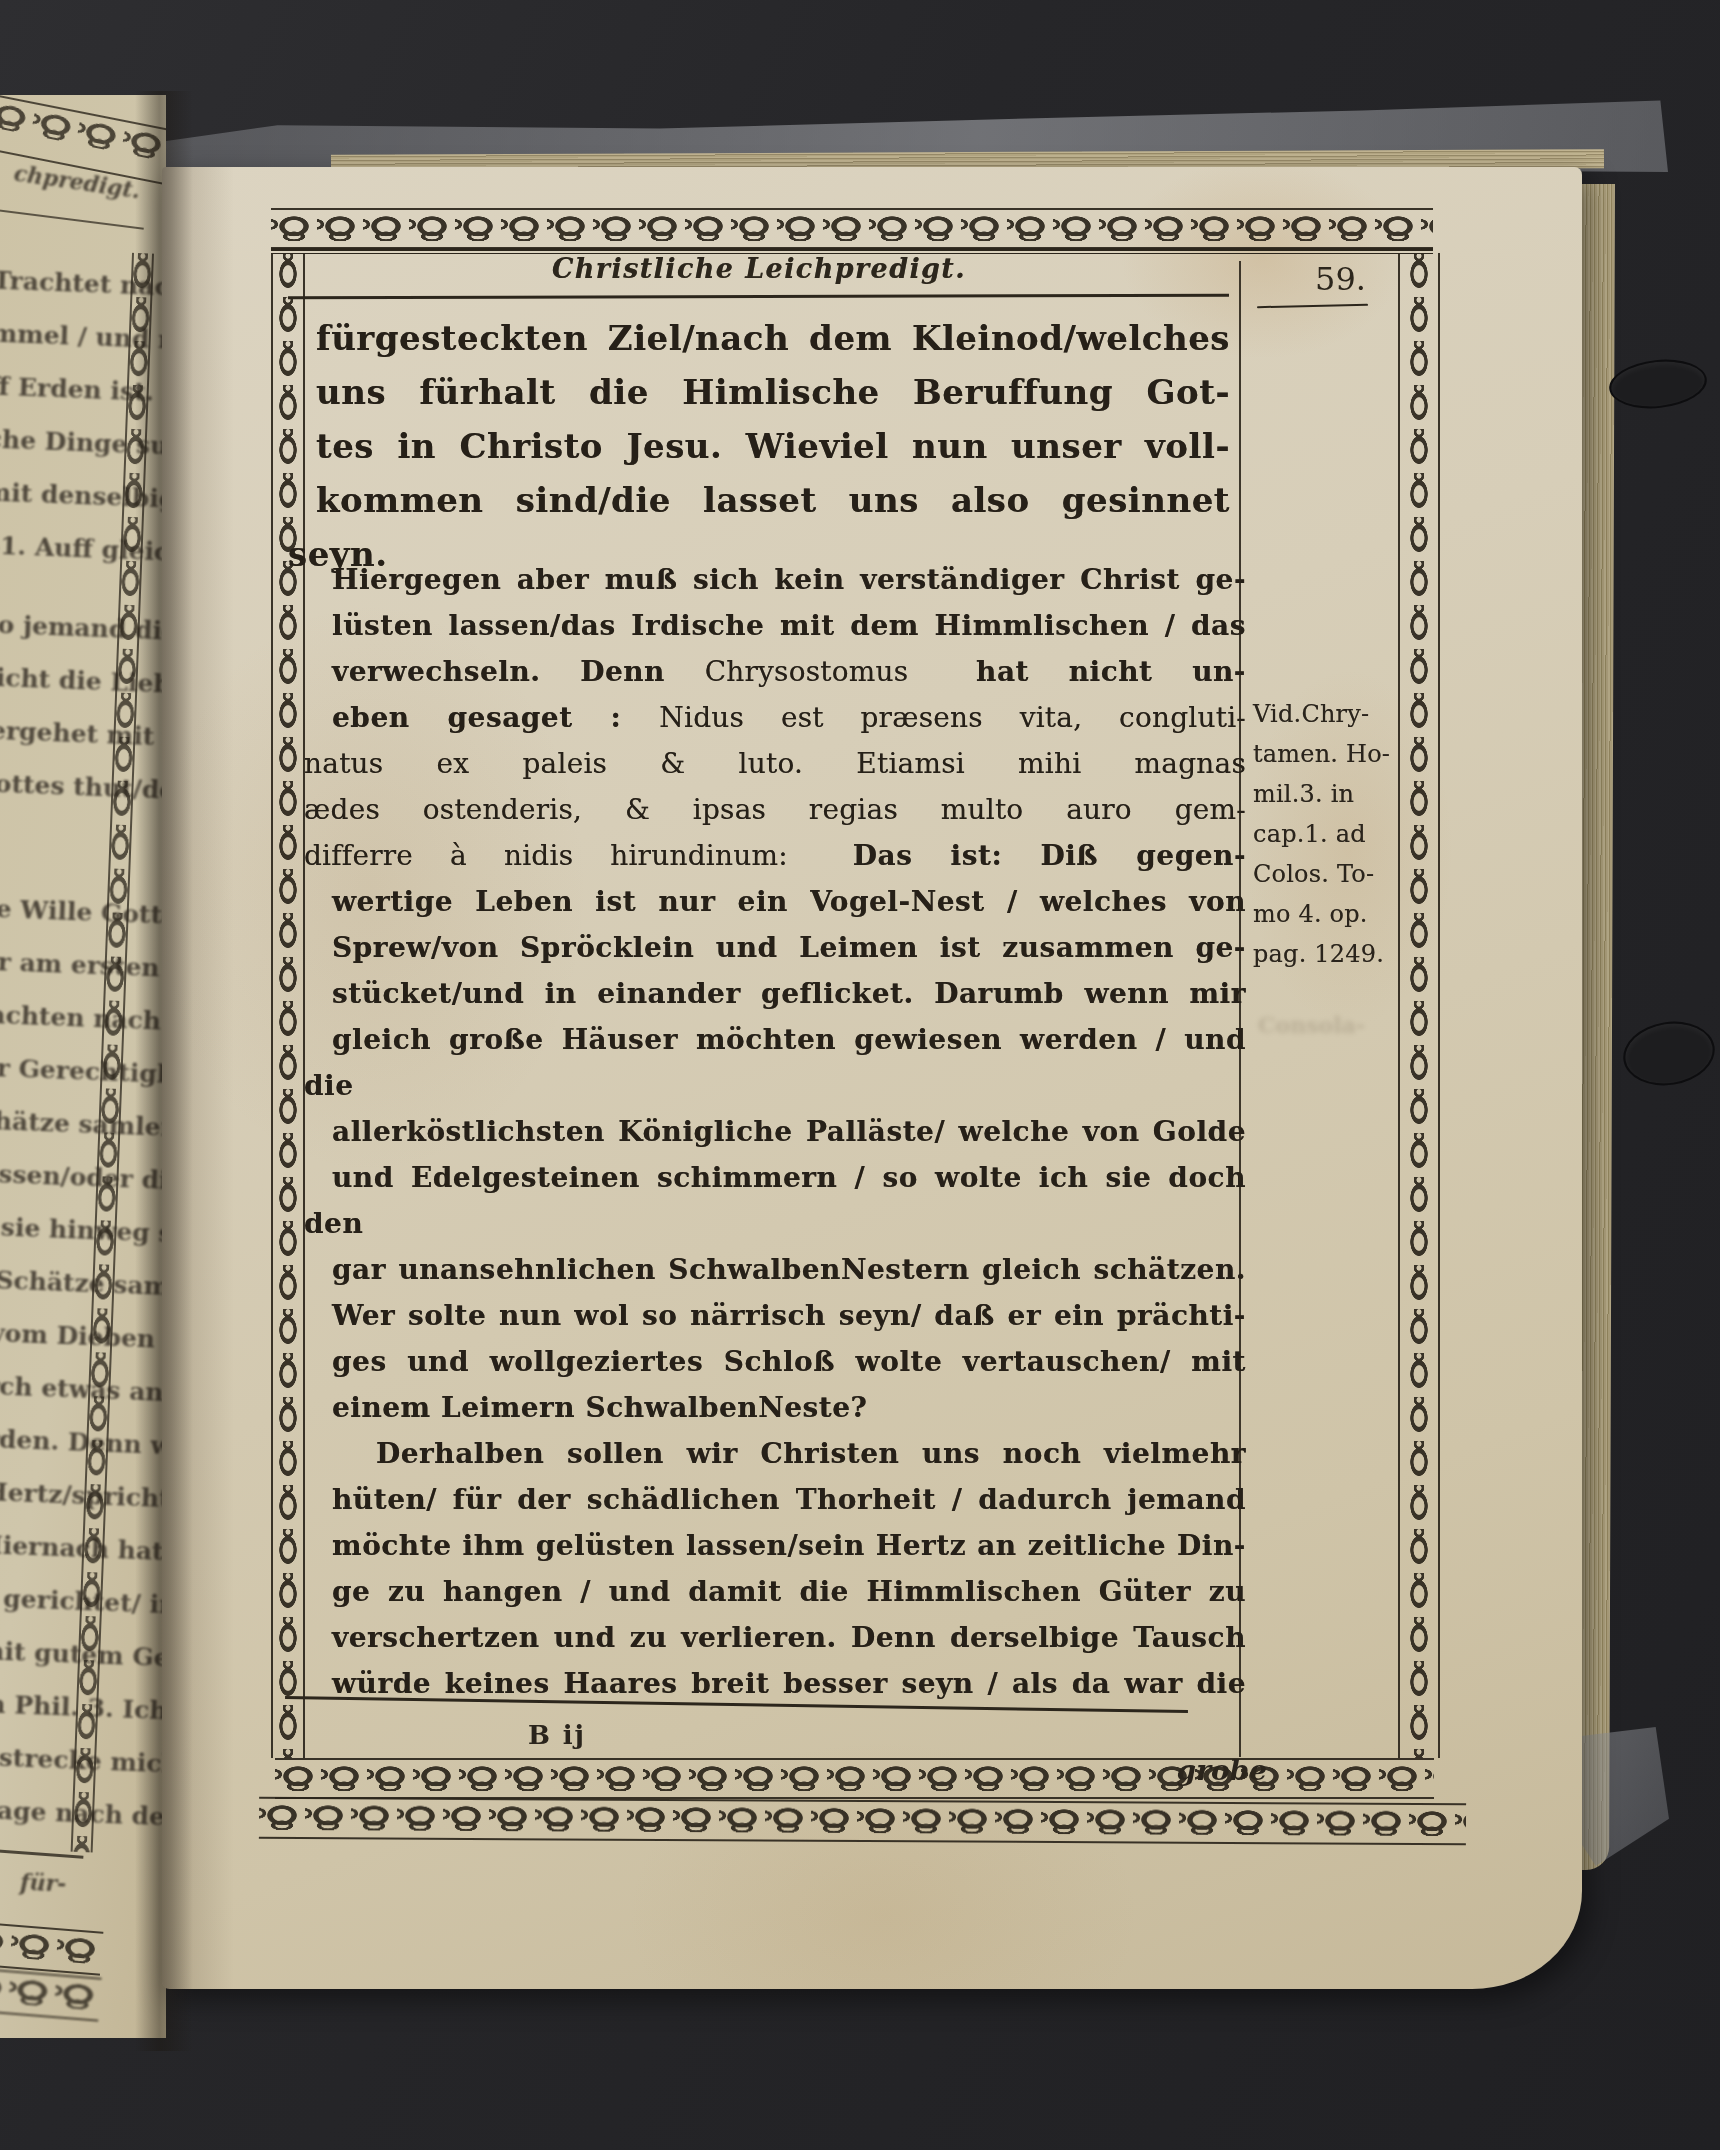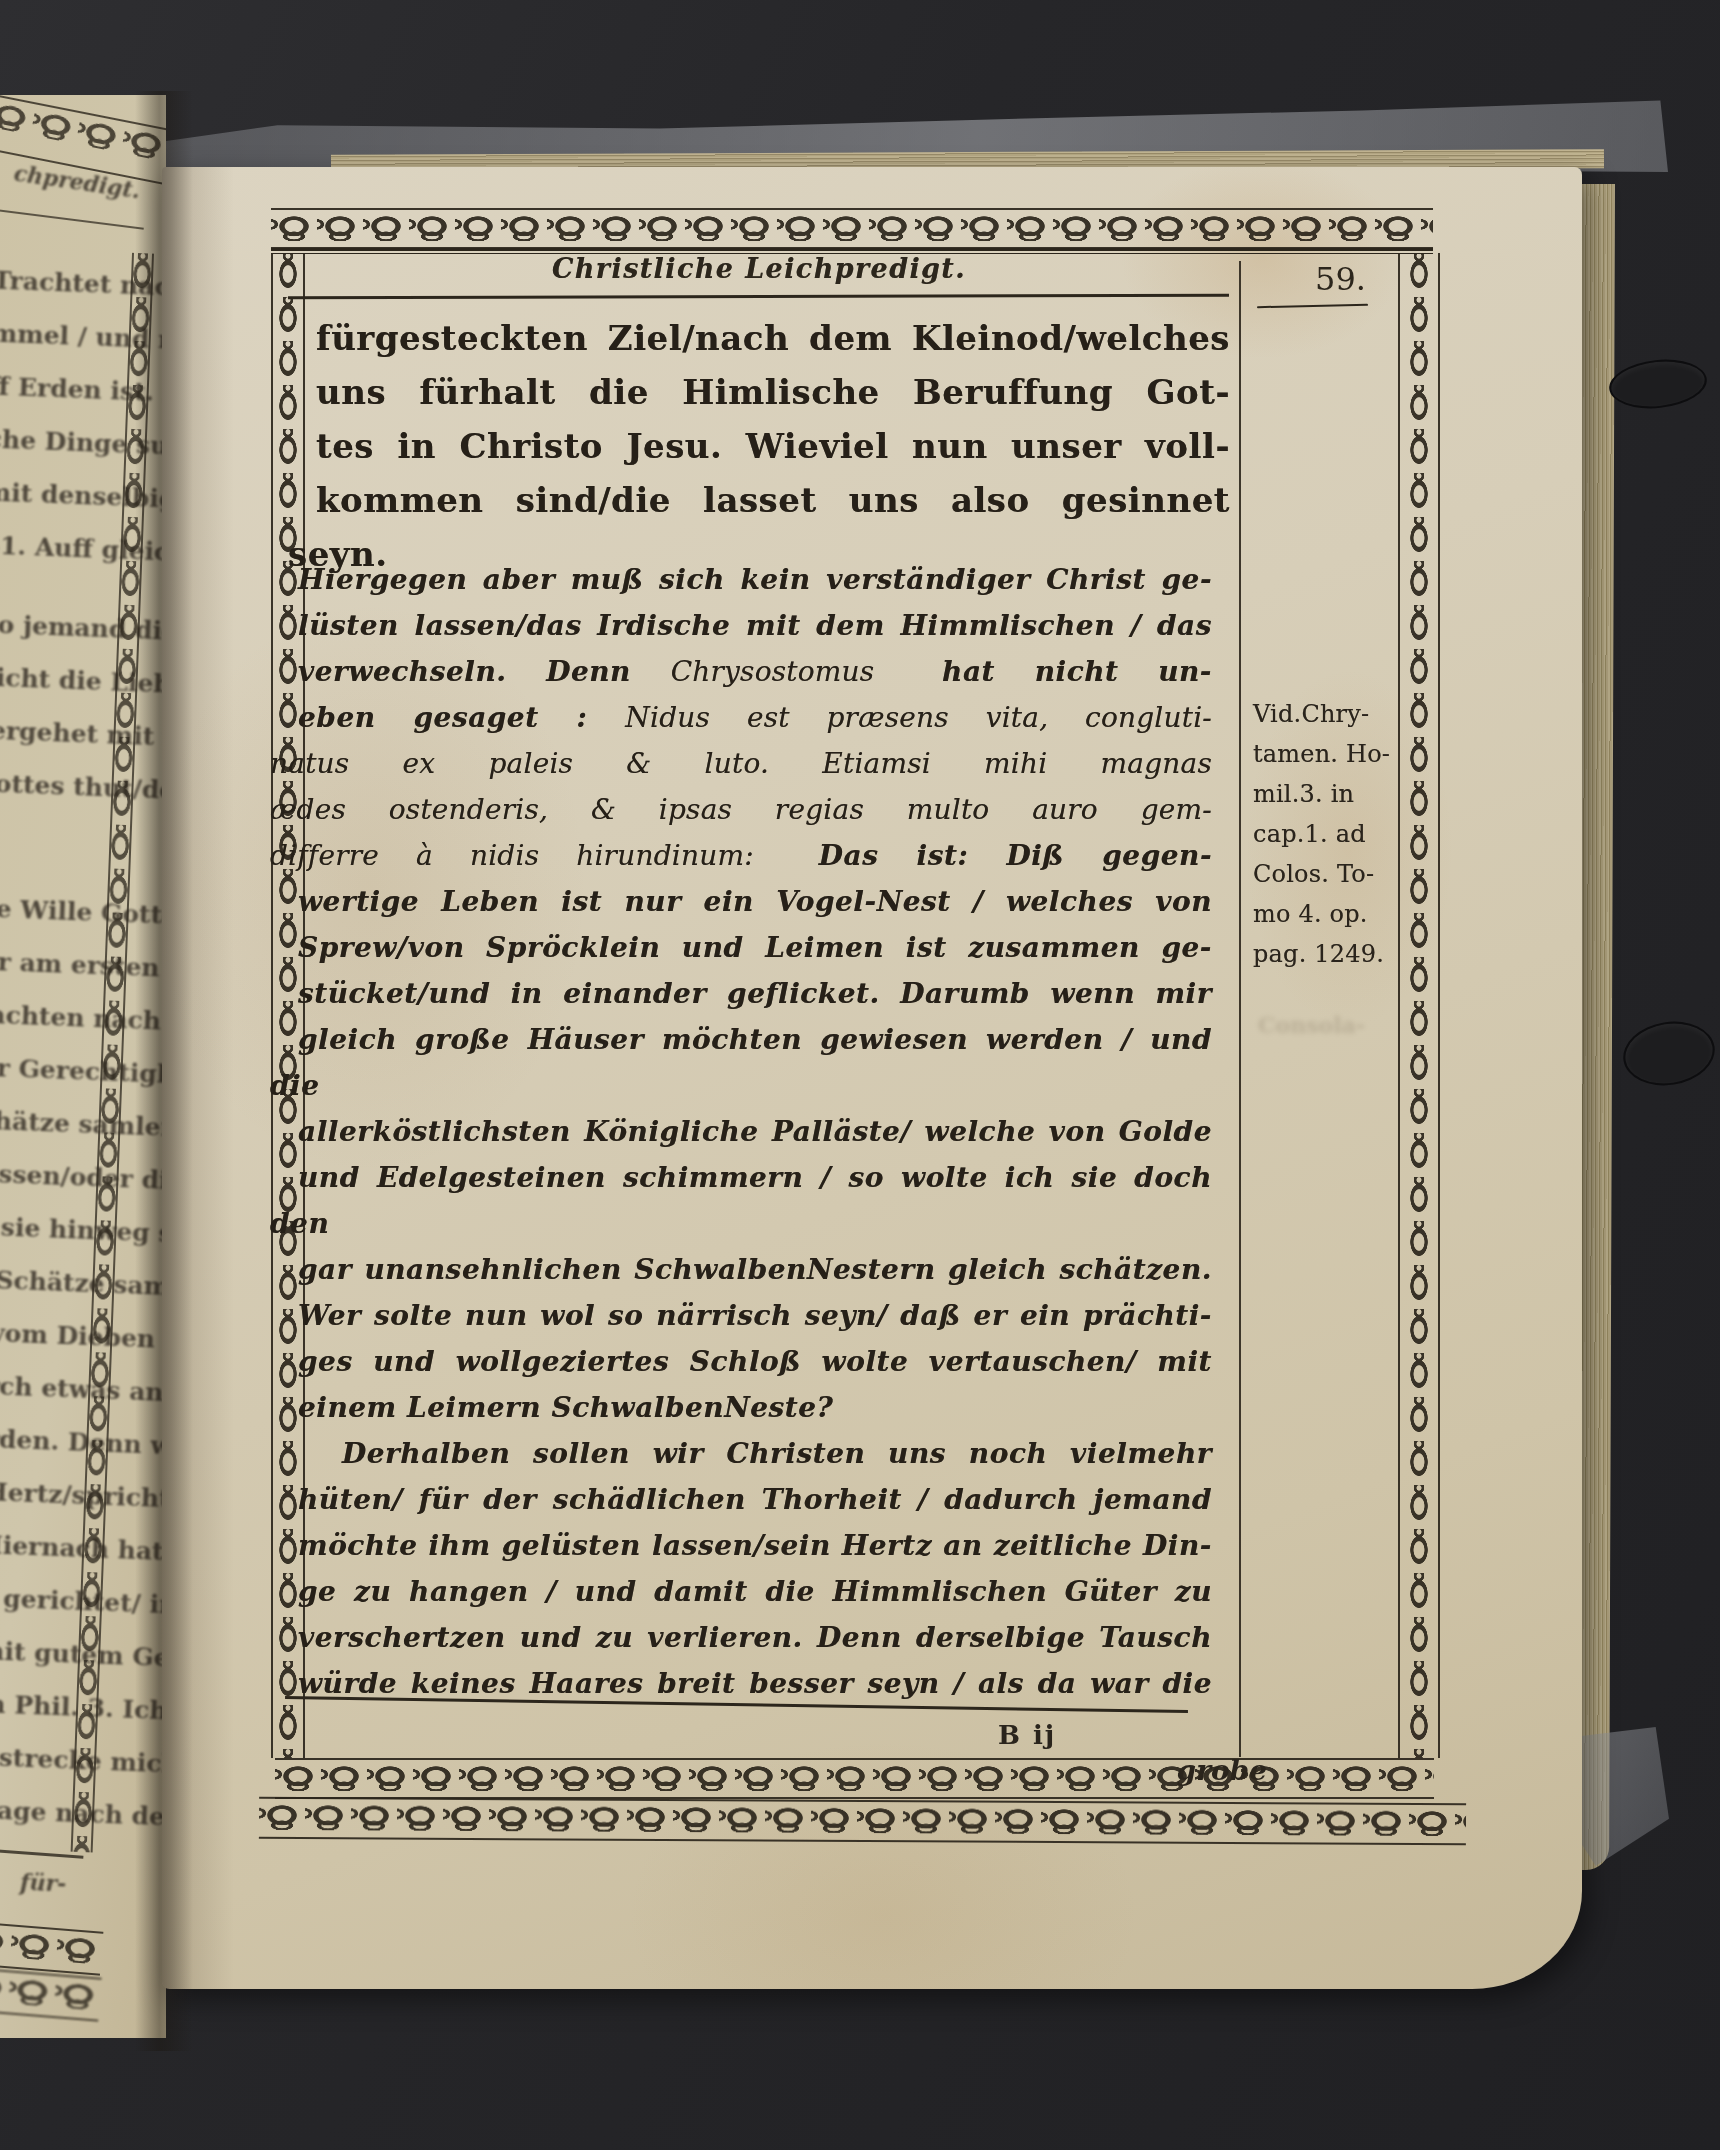--- a/index.html
+++ b/index.html
@@ -120,39 +120,39 @@
   #running-header{left:126px;top:86px;width:942px;text-align:center;
     font-size:27px;font-weight:700;font-style:italic;letter-spacing:1.4px;color:var(--ink);
     text-shadow:0 0 0.5px rgba(44,38,28,.6);}
   #page-number{left:1128px;top:93px;width:101px;text-align:center;
     font-size:32px;font-weight:400;color:var(--ink);}
   #header-rule{left:126px;top:128px;width:941px;height:3.4px;transform:rotate(-.15deg);}
   #margin-rule{left:1095px;top:138px;width:111px;height:2.4px;transform:rotate(-1.2deg);border-radius:1.4px;}
 
   #body-block-large{left:126px;top:144px;width:942px;}
   #body-block-large .bl{font-size:34px;line-height:54px;}
-  #body-block-small{left:108px;top:390px;width:942px;font-style:italic;}
+  #body-block-small{left:142px;top:390px;width:942px;}
   #body-block-small .bl{font-size:28px;line-height:46px;}
   .bl{
     color:#262018;text-align:justify;text-align-last:justify;white-space:normal;
     text-shadow:0 0 0.5px rgba(38,32,24,.55);letter-spacing:0.5px;
   }
   .bl.end{text-align-last:left;}
   .bl.ind{text-indent:44px;}
   .bl .f{font-weight:700;margin-left:28px;}
   .bl .r{font-weight:400;letter-spacing:0.2px;}
 
   #margin-note{left:1091px;top:527px;width:147px;}
   .mn-line{font-size:24px;line-height:40px;color:#2a241c;letter-spacing:0.2px;
     text-shadow:0 0 0.5px rgba(42,36,28,.5);}
   #ghost-text{left:1096px;top:845px;width:144px;font-size:22px;font-weight:700;
     color:#5a4c36;opacity:.20;filter:blur(2.4px);}
 
   #bottom-rule{left:123px;top:1536px;width:903px;height:2.9px;transform:rotate(.9deg);}
-  #signature-mark{left:366px;top:1553px;width:528px;text-align:right;
+  #signature-mark{left:366px;top:1553px;width:528px;text-align:left;
     font-size:26px;font-weight:700;color:#2a241c;letter-spacing:1.9px;}
   #catchword{left:798px;top:1561px;width:307px;text-align:right;
     font-size:28px;font-weight:700;font-style:italic;color:#2a241c;margin-top:26px;}
   #orn-bottom-inner{left:113px;top:1591px;width:1159px;height:37px;}
   #orn-bottom-outer{left:97px;top:1633px;width:1207px;height:38px;transform:rotate(.3deg);}
 </style>
 </head>
 <body>
 
 <div class="abs" id="tissue-top"></div>

